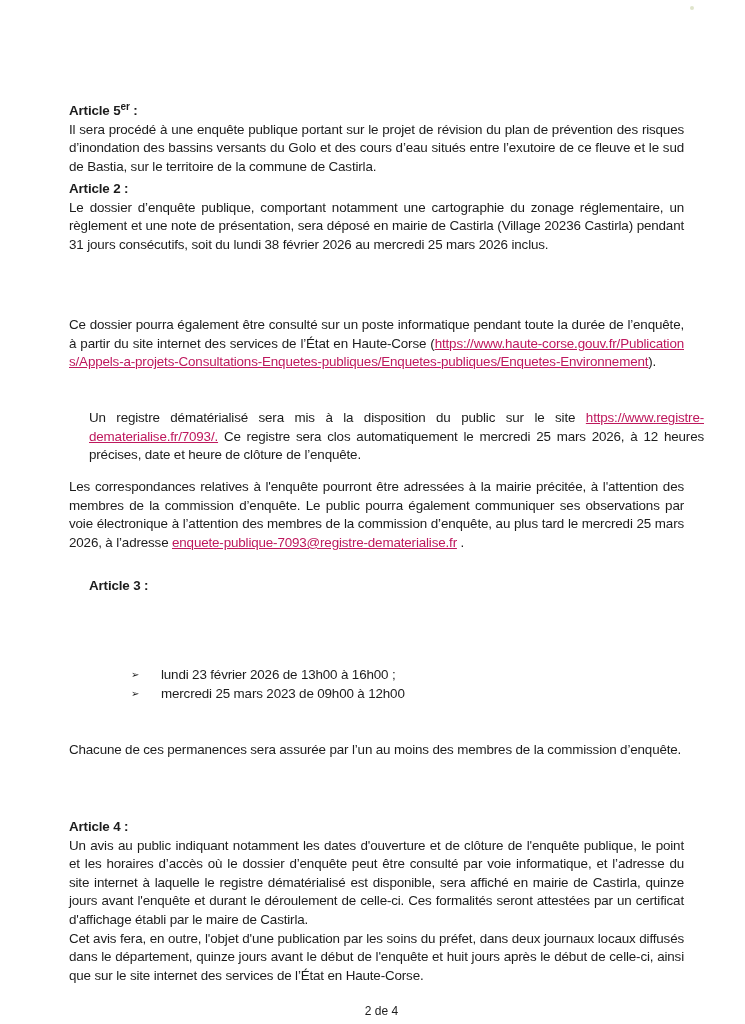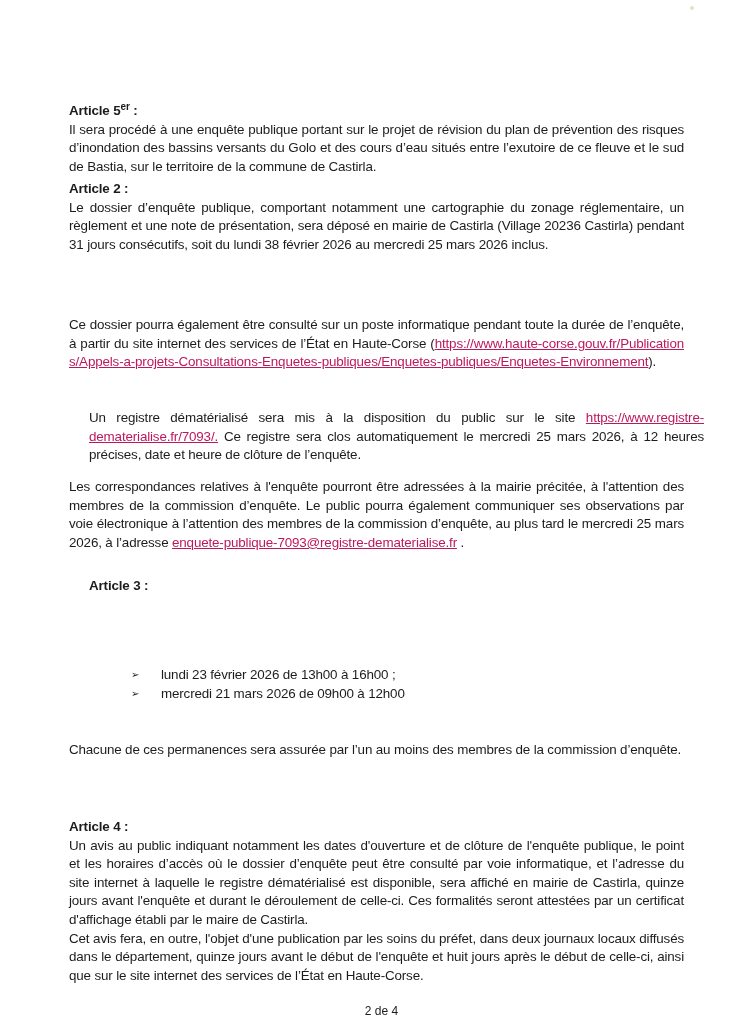--- a/index.html
+++ b/index.html
@@ -53,21 +53,21 @@
   <div class="block" style="top:478px;">
     <p class="para"><span>Les correspondances relatives à l'enquête pourront être adressées à la mairie précitée, à l'attention des membres de la commission d’enquête. Le public pourra également communiquer ses observations par voie électronique à l’attention des membres de la commission d’enquête, au plus tard le mercredi 25 mars 2026, à l’adresse </span><span class="link">enquete-publique-7093@registre-dematerialise.fr</span><span> .</span></p>
   </div>
 
   <div class="block" style="top:577px;margin-left:20px;">
     <p class="heading">Article 3 :</p>
   </div>
 
   <ul class="perms" style="top:666px;">
     <li><span class="bullet">➢</span><span>lundi 23 février 2026 de 13h00 à 16h00 ;</span></li>
-    <li><span class="bullet">➢</span><span>mercredi 21 mars 2026 de 09h00 à 12h00</span></li>
+    <li><span class="bullet">➢</span><span>mercredi 25 mars 2023 de 09h00 à 12h00</span></li>
   </ul>
 
   <div class="block" style="top:741px;">
     <p class="para">Chacune de ces permanences sera assurée par l’un au moins des membres de la commission d’enquête.</p>
   </div>
 
   <div class="block" style="top:818px;">
     <p class="heading">Article 4 :</p>
     <p class="para">Un avis au public indiquant notamment les dates d'ouverture et de clôture de l'enquête publique, le point et les horaires d’accès où le dossier d’enquête peut être consulté par voie informatique, et l’adresse du site internet à laquelle le registre dématérialisé est disponible, sera affiché en mairie de Castirla, quinze jours avant l'enquête et durant le déroulement de celle-ci. Ces formalités seront attestées par un certificat d'affichage établi par le maire de Castirla.</p>
     <p class="para">Cet avis fera, en outre, l'objet d'une publication par les soins du préfet, dans deux journaux locaux diffusés dans le département, quinze jours avant le début de l'enquête et huit jours après le début de celle-ci, ainsi que sur le site internet des services de l’État en Haute-Corse.</p>

